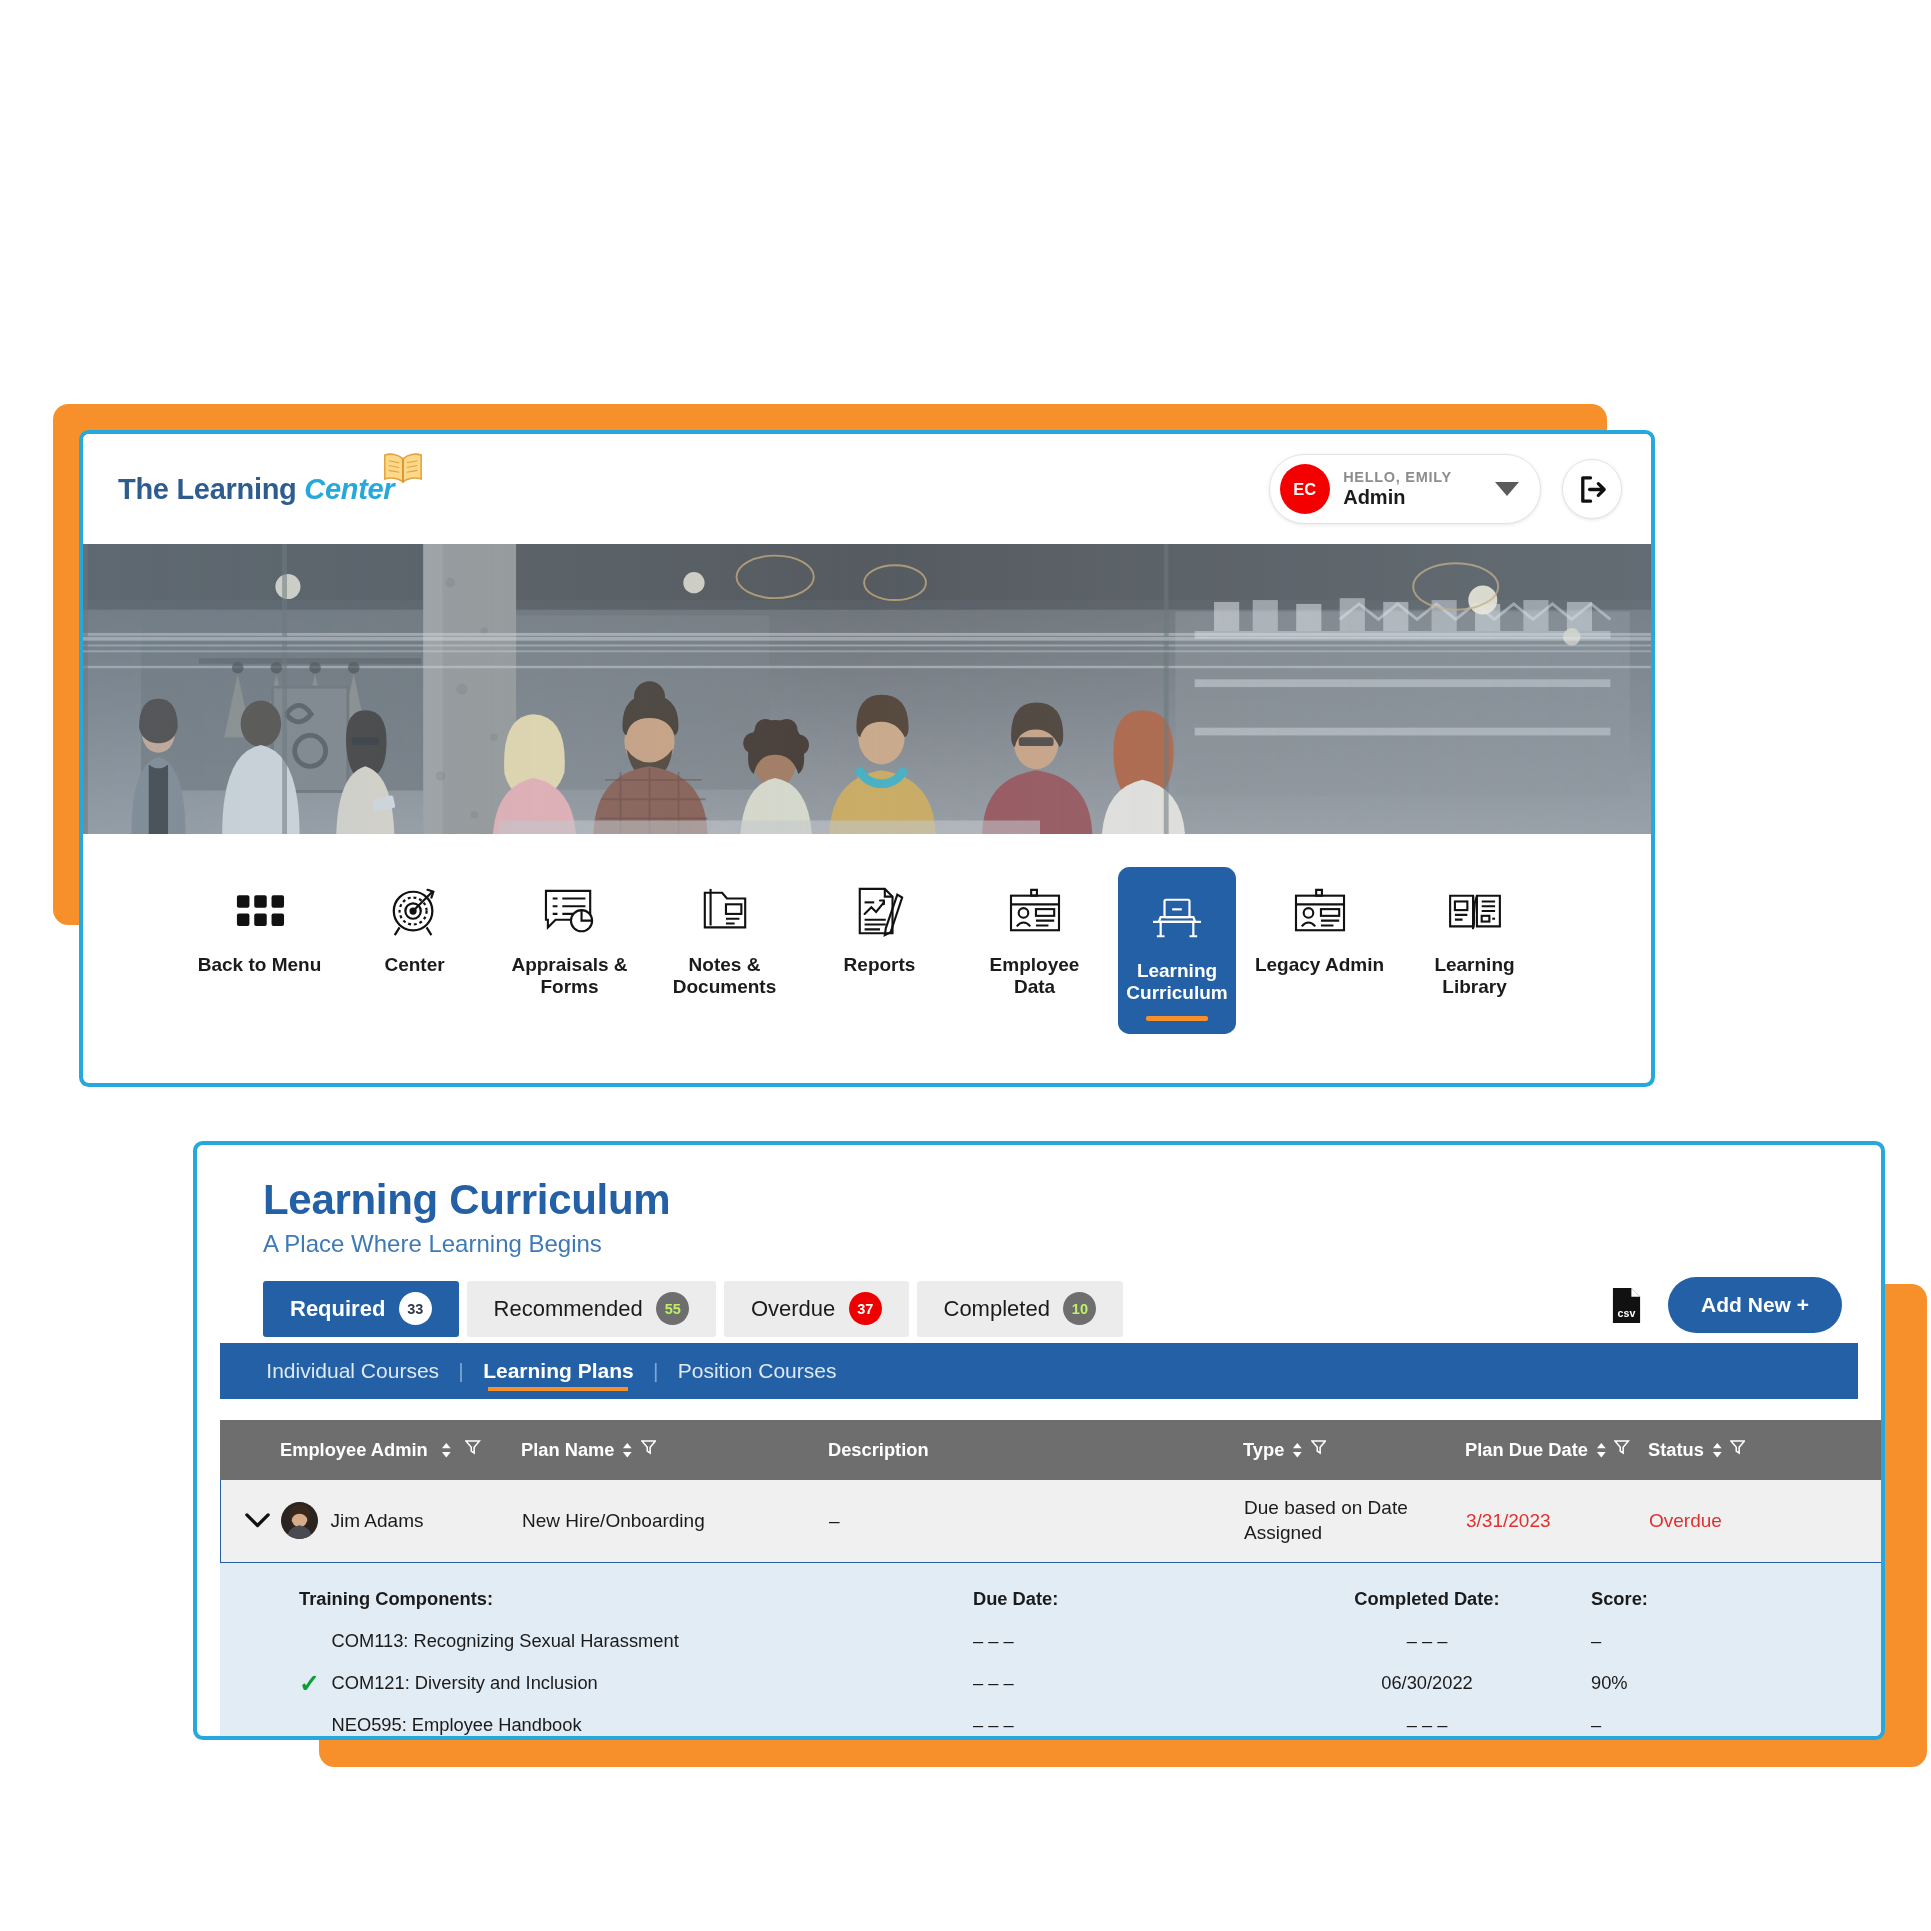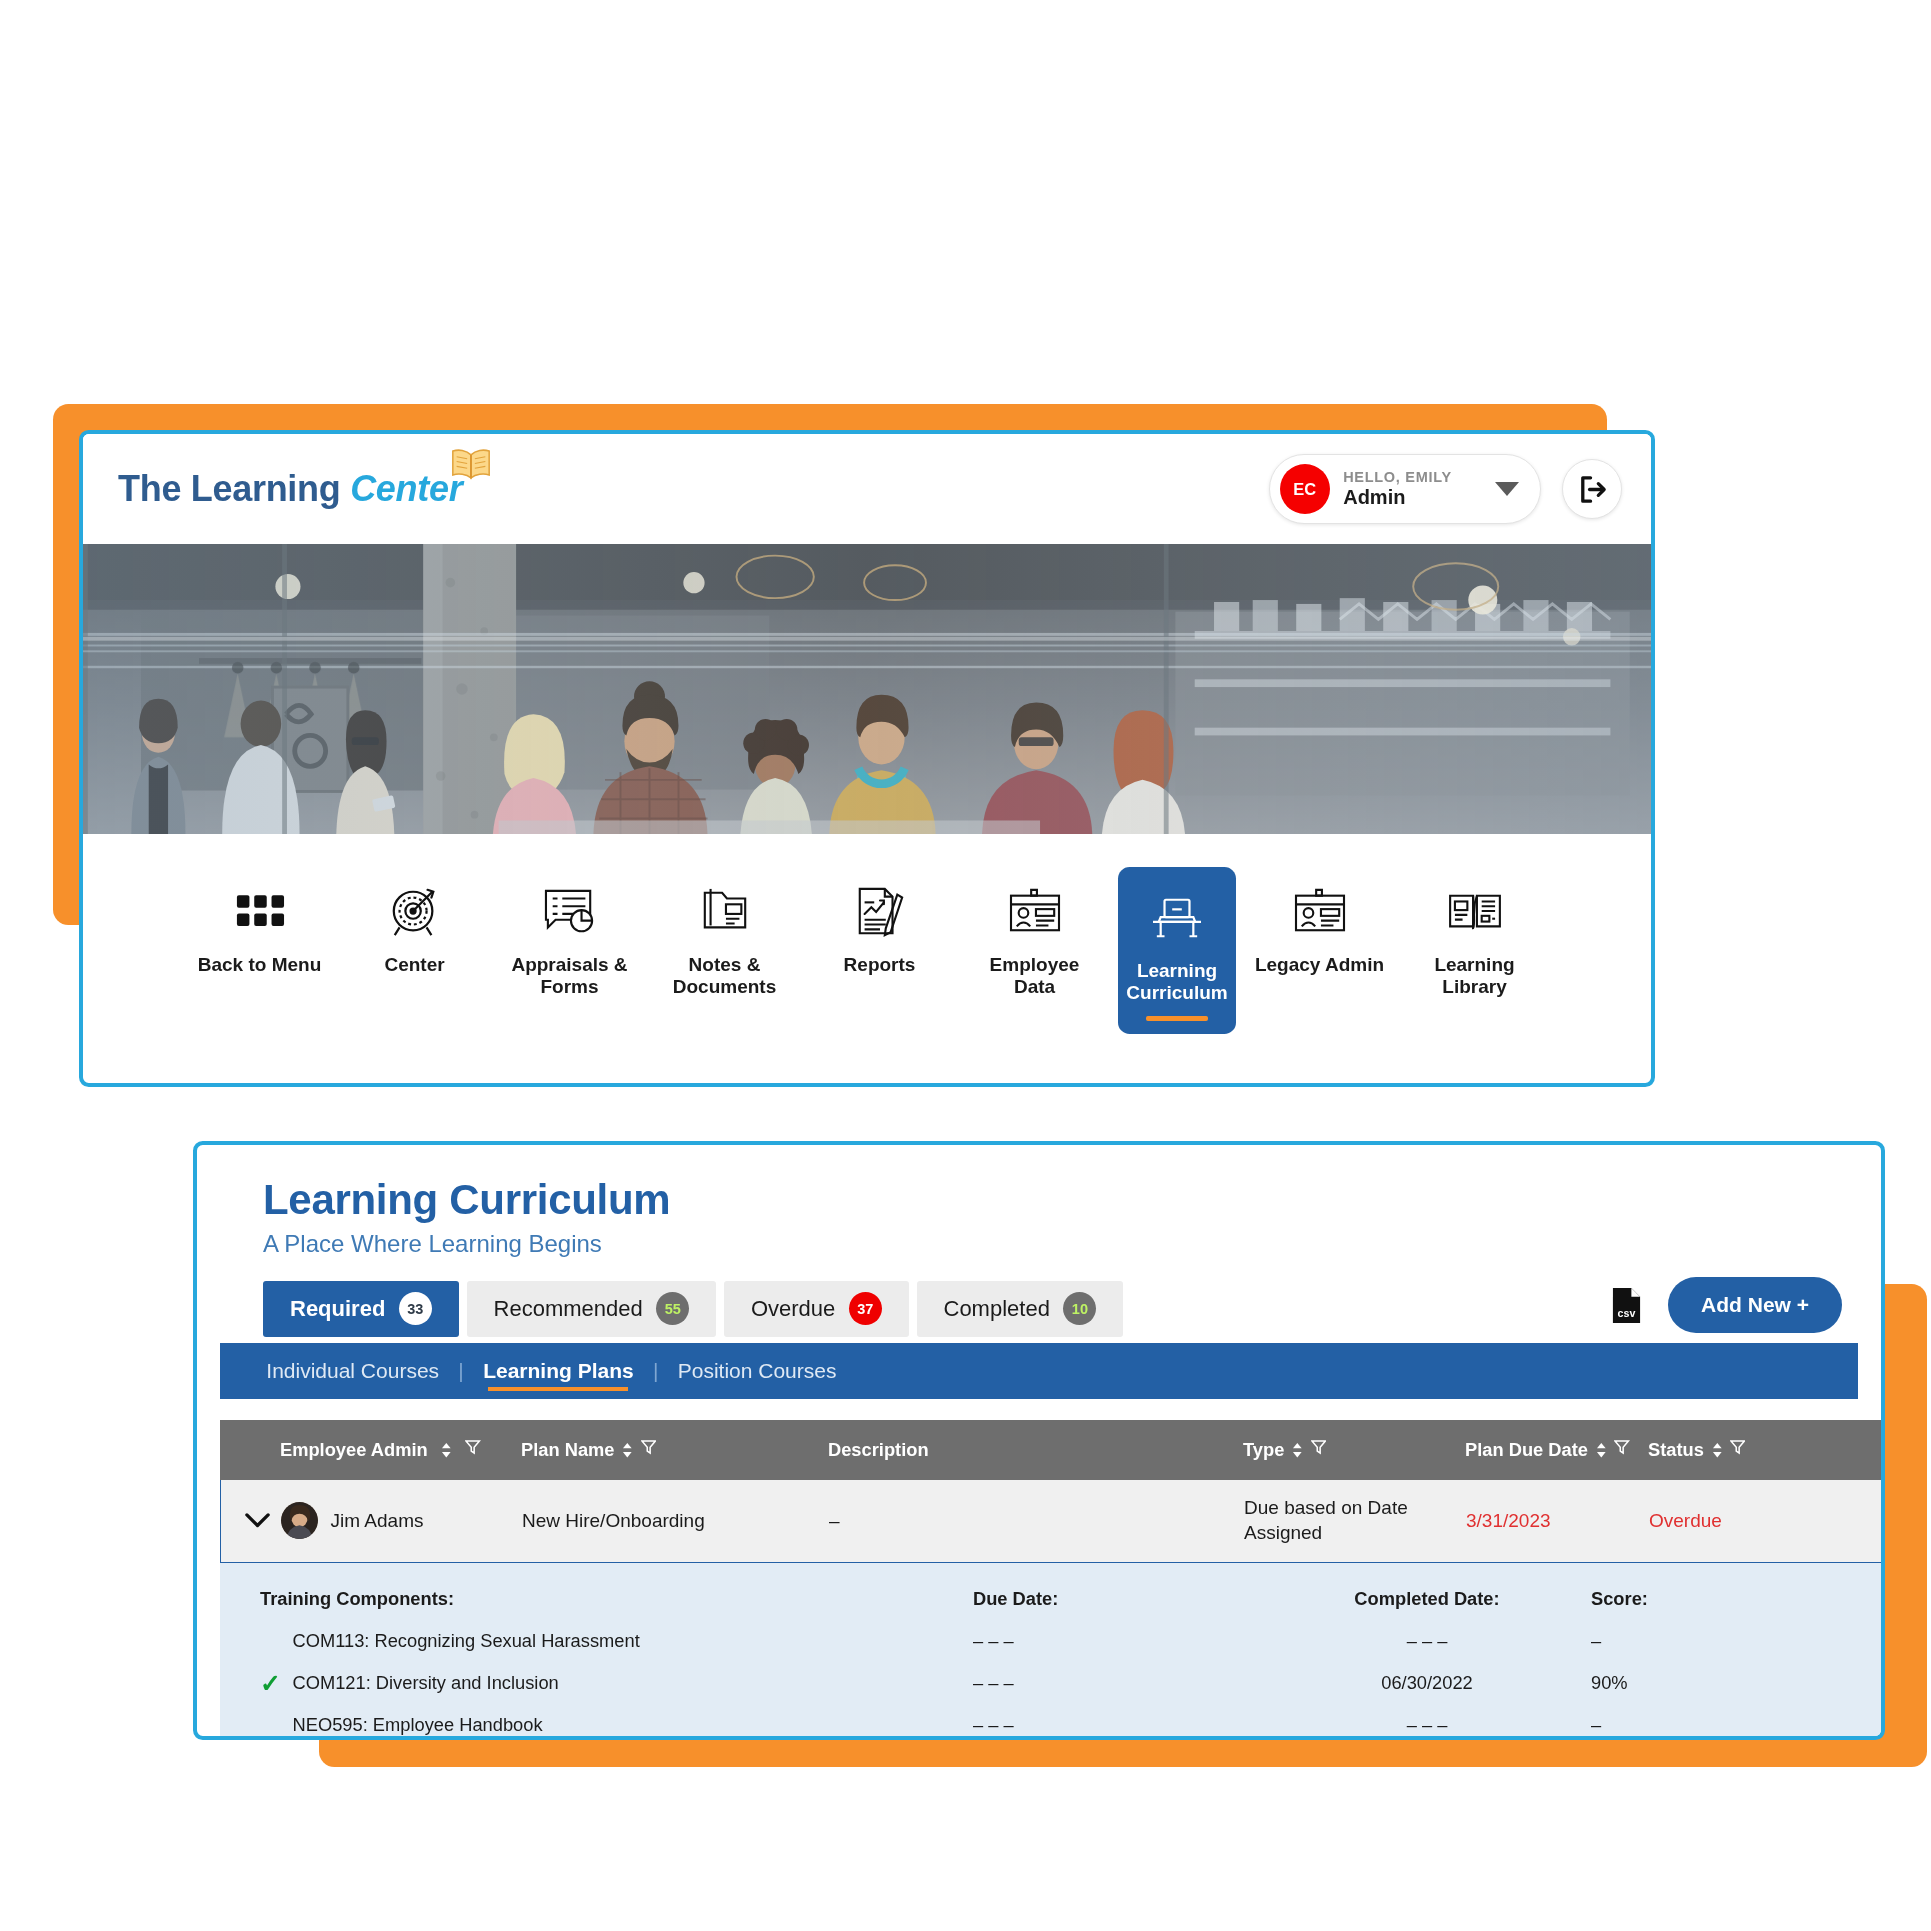--- a/index.html
+++ b/index.html
@@ -26,21 +26,21 @@
     border-radius: 9.7px;
     overflow: hidden;
   }
   .top-bar {
     position: relative; height: 110px; background: #fff;
     display: flex; align-items: center; justify-content: space-between;
     padding: 0 29px 0 35px;
   }
   
   .logo-wrap { position: relative; display: flex; align-items: flex-end; }
-  .logo-text { font-size: 36px; font-weight: bold; letter-spacing: -0.3px; line-height: 1; }
+  .logo-text { font-size: 29px; font-weight: bold; letter-spacing: -0.3px; line-height: 1; }
   .logo-the { color: #2f5c8f; }
   .logo-center { color: #27a8dd; font-style: italic; }
   .book-icon { position: absolute; right: -31px; top: -25px; }
 
   
   .right-cluster { display: flex; align-items: center; gap: 21px; }
   .user-pill {
     display: flex; align-items: center; gap: 13.5px;
     background: #fff; border: 1.9px solid #e3e3e3;
     border-radius: 39px; padding: 8.7px 17.4px 8.7px 9.7px;
@@ -173,21 +173,21 @@
 
   
   .c-exp  { width: 60px;  padding-left: 23px; display:flex; align-items:center; }
   .c-emp  { width: 241px; display: flex; align-items: center; gap: 12.6px; }
   .c-plan { width: 307px; }
   .c-desc { width: 415px; }
   .c-type { width: 222px; }
   .c-due  { width: 183px; }
   .c-stat { width: 164px; }
 
-  .d-c1 { width: 753px; padding-left: 40px; display: flex; align-items: center; gap: 11.6px; }
+  .d-c1 { width: 753px; padding-left: 79px; display: flex; align-items: center; gap: 11.6px; }
   .d-c2 { width: 290px; }
   .d-c3 { width: 328px; text-align: center; }
   .d-c4 { width: 193px; }
 </style>
 </head>
 <body>
 
 <div class="stage">
 
   <div class="orange-top"></div>

